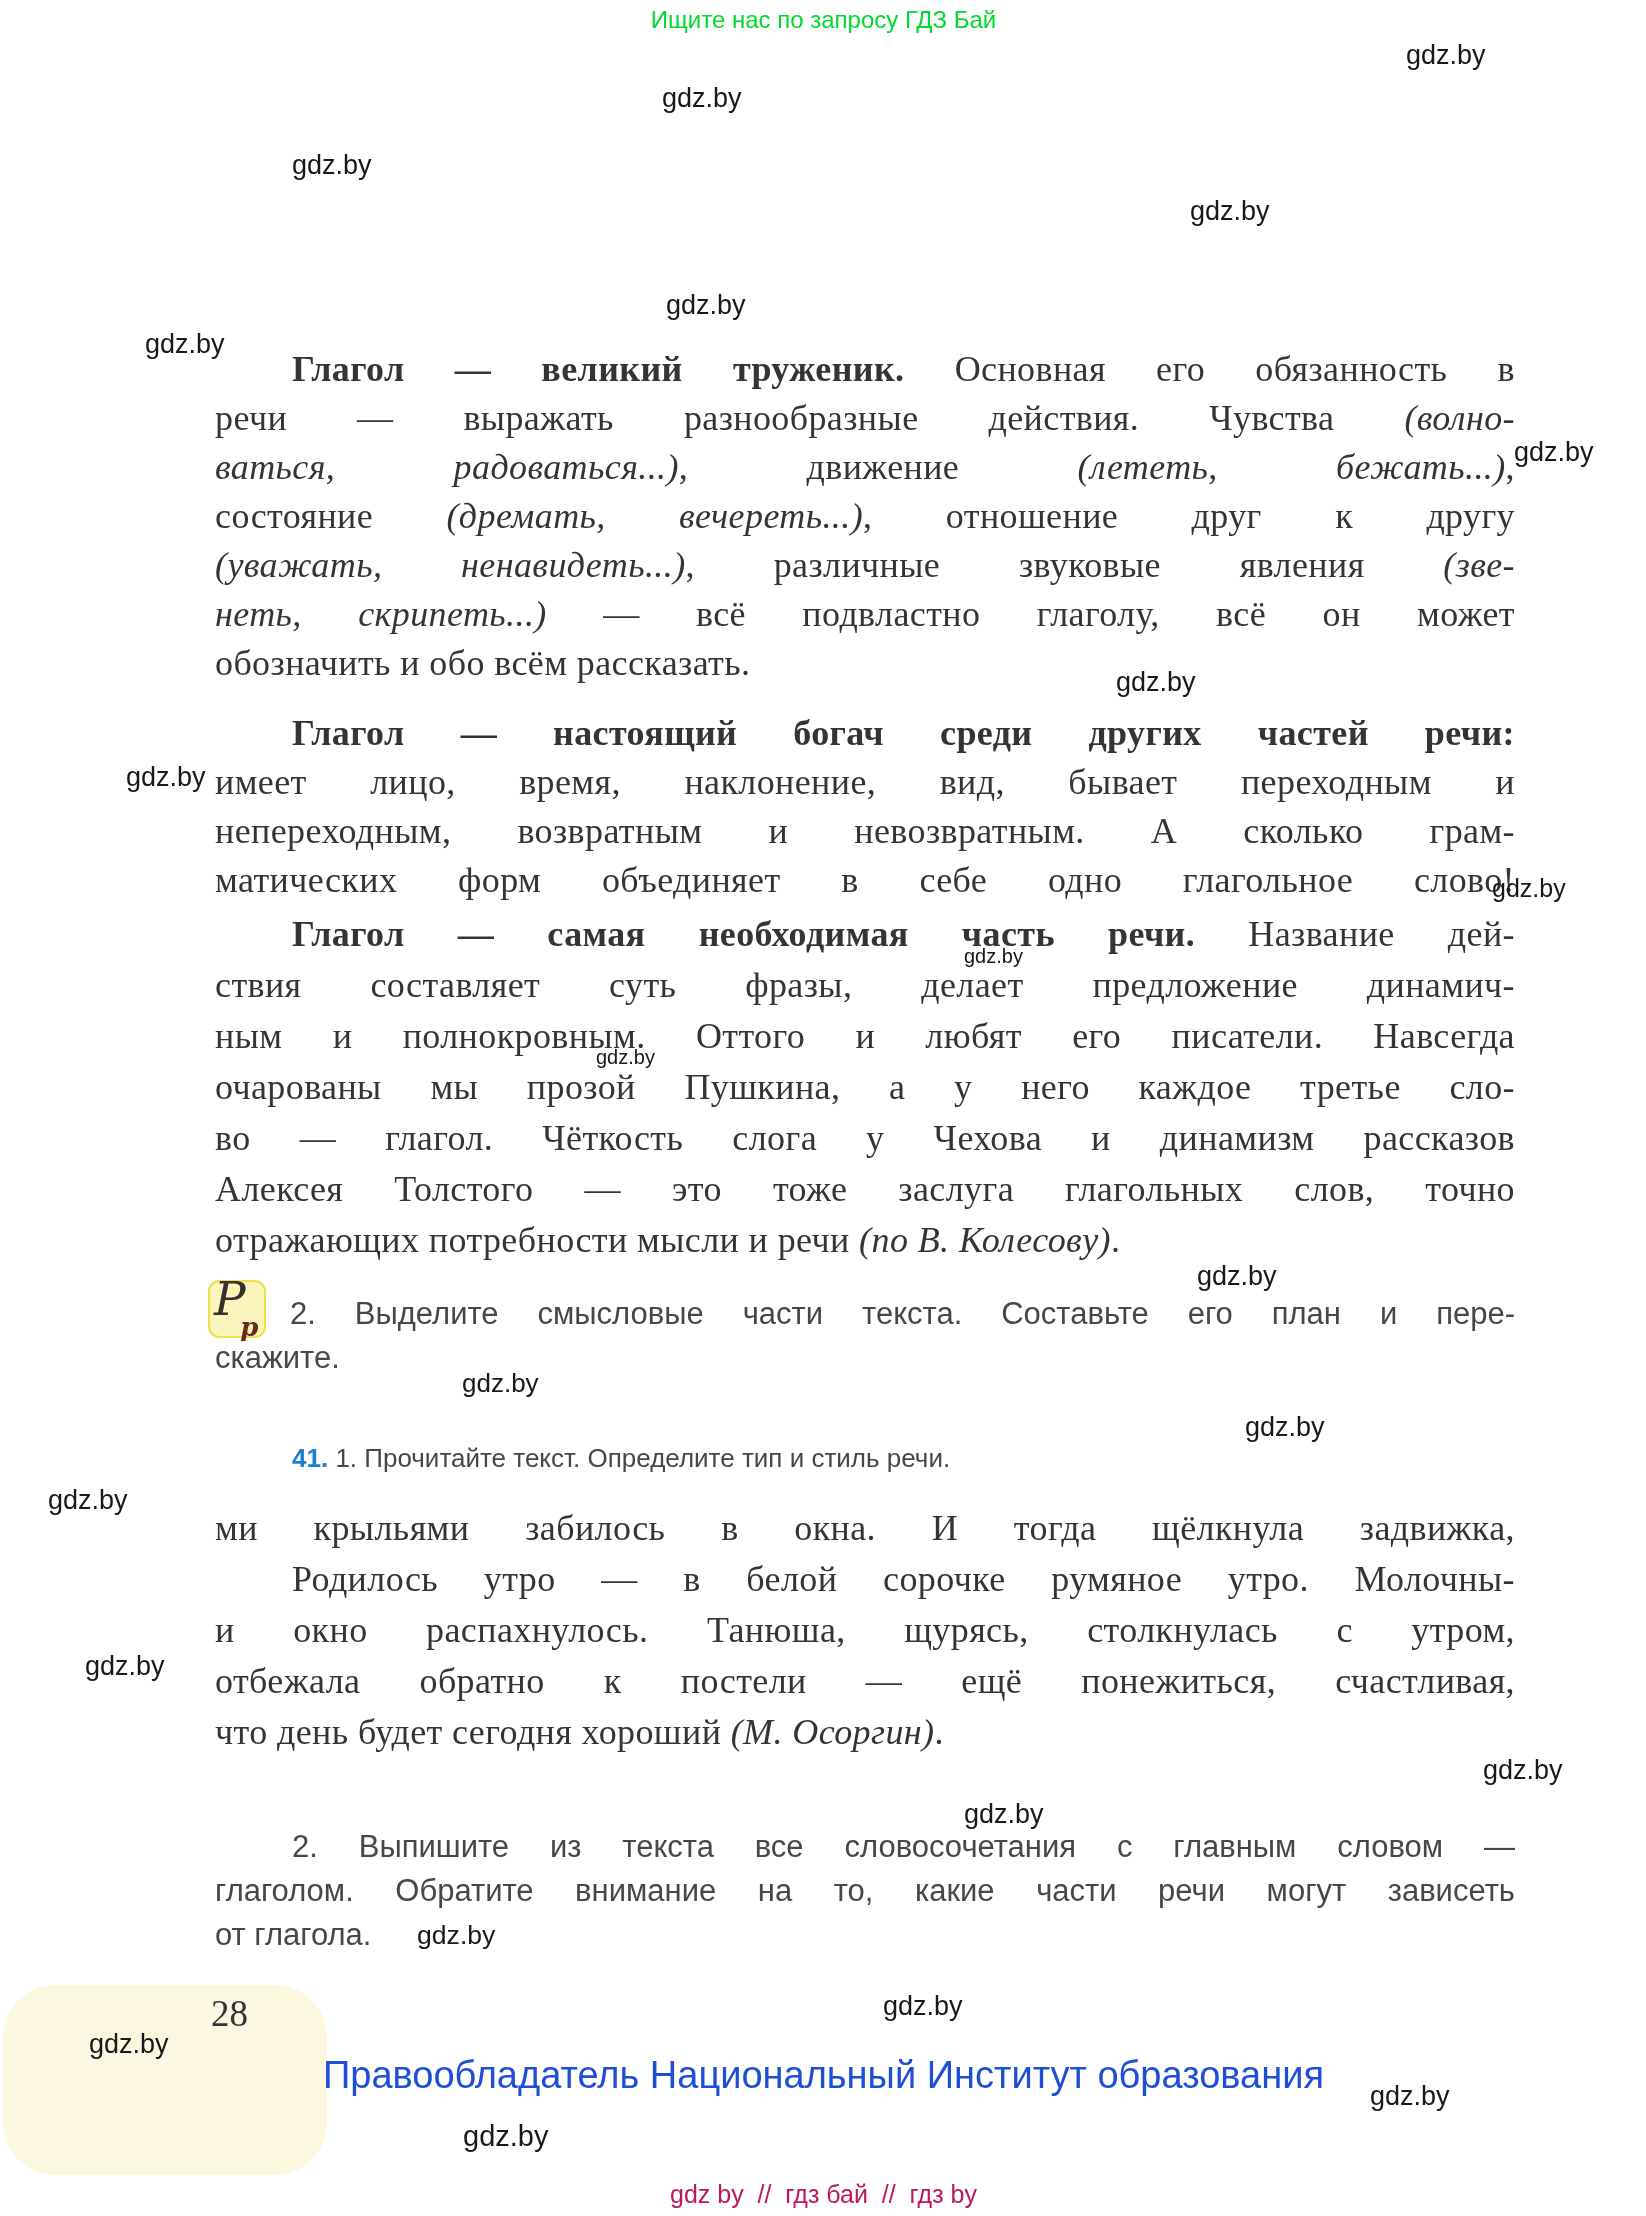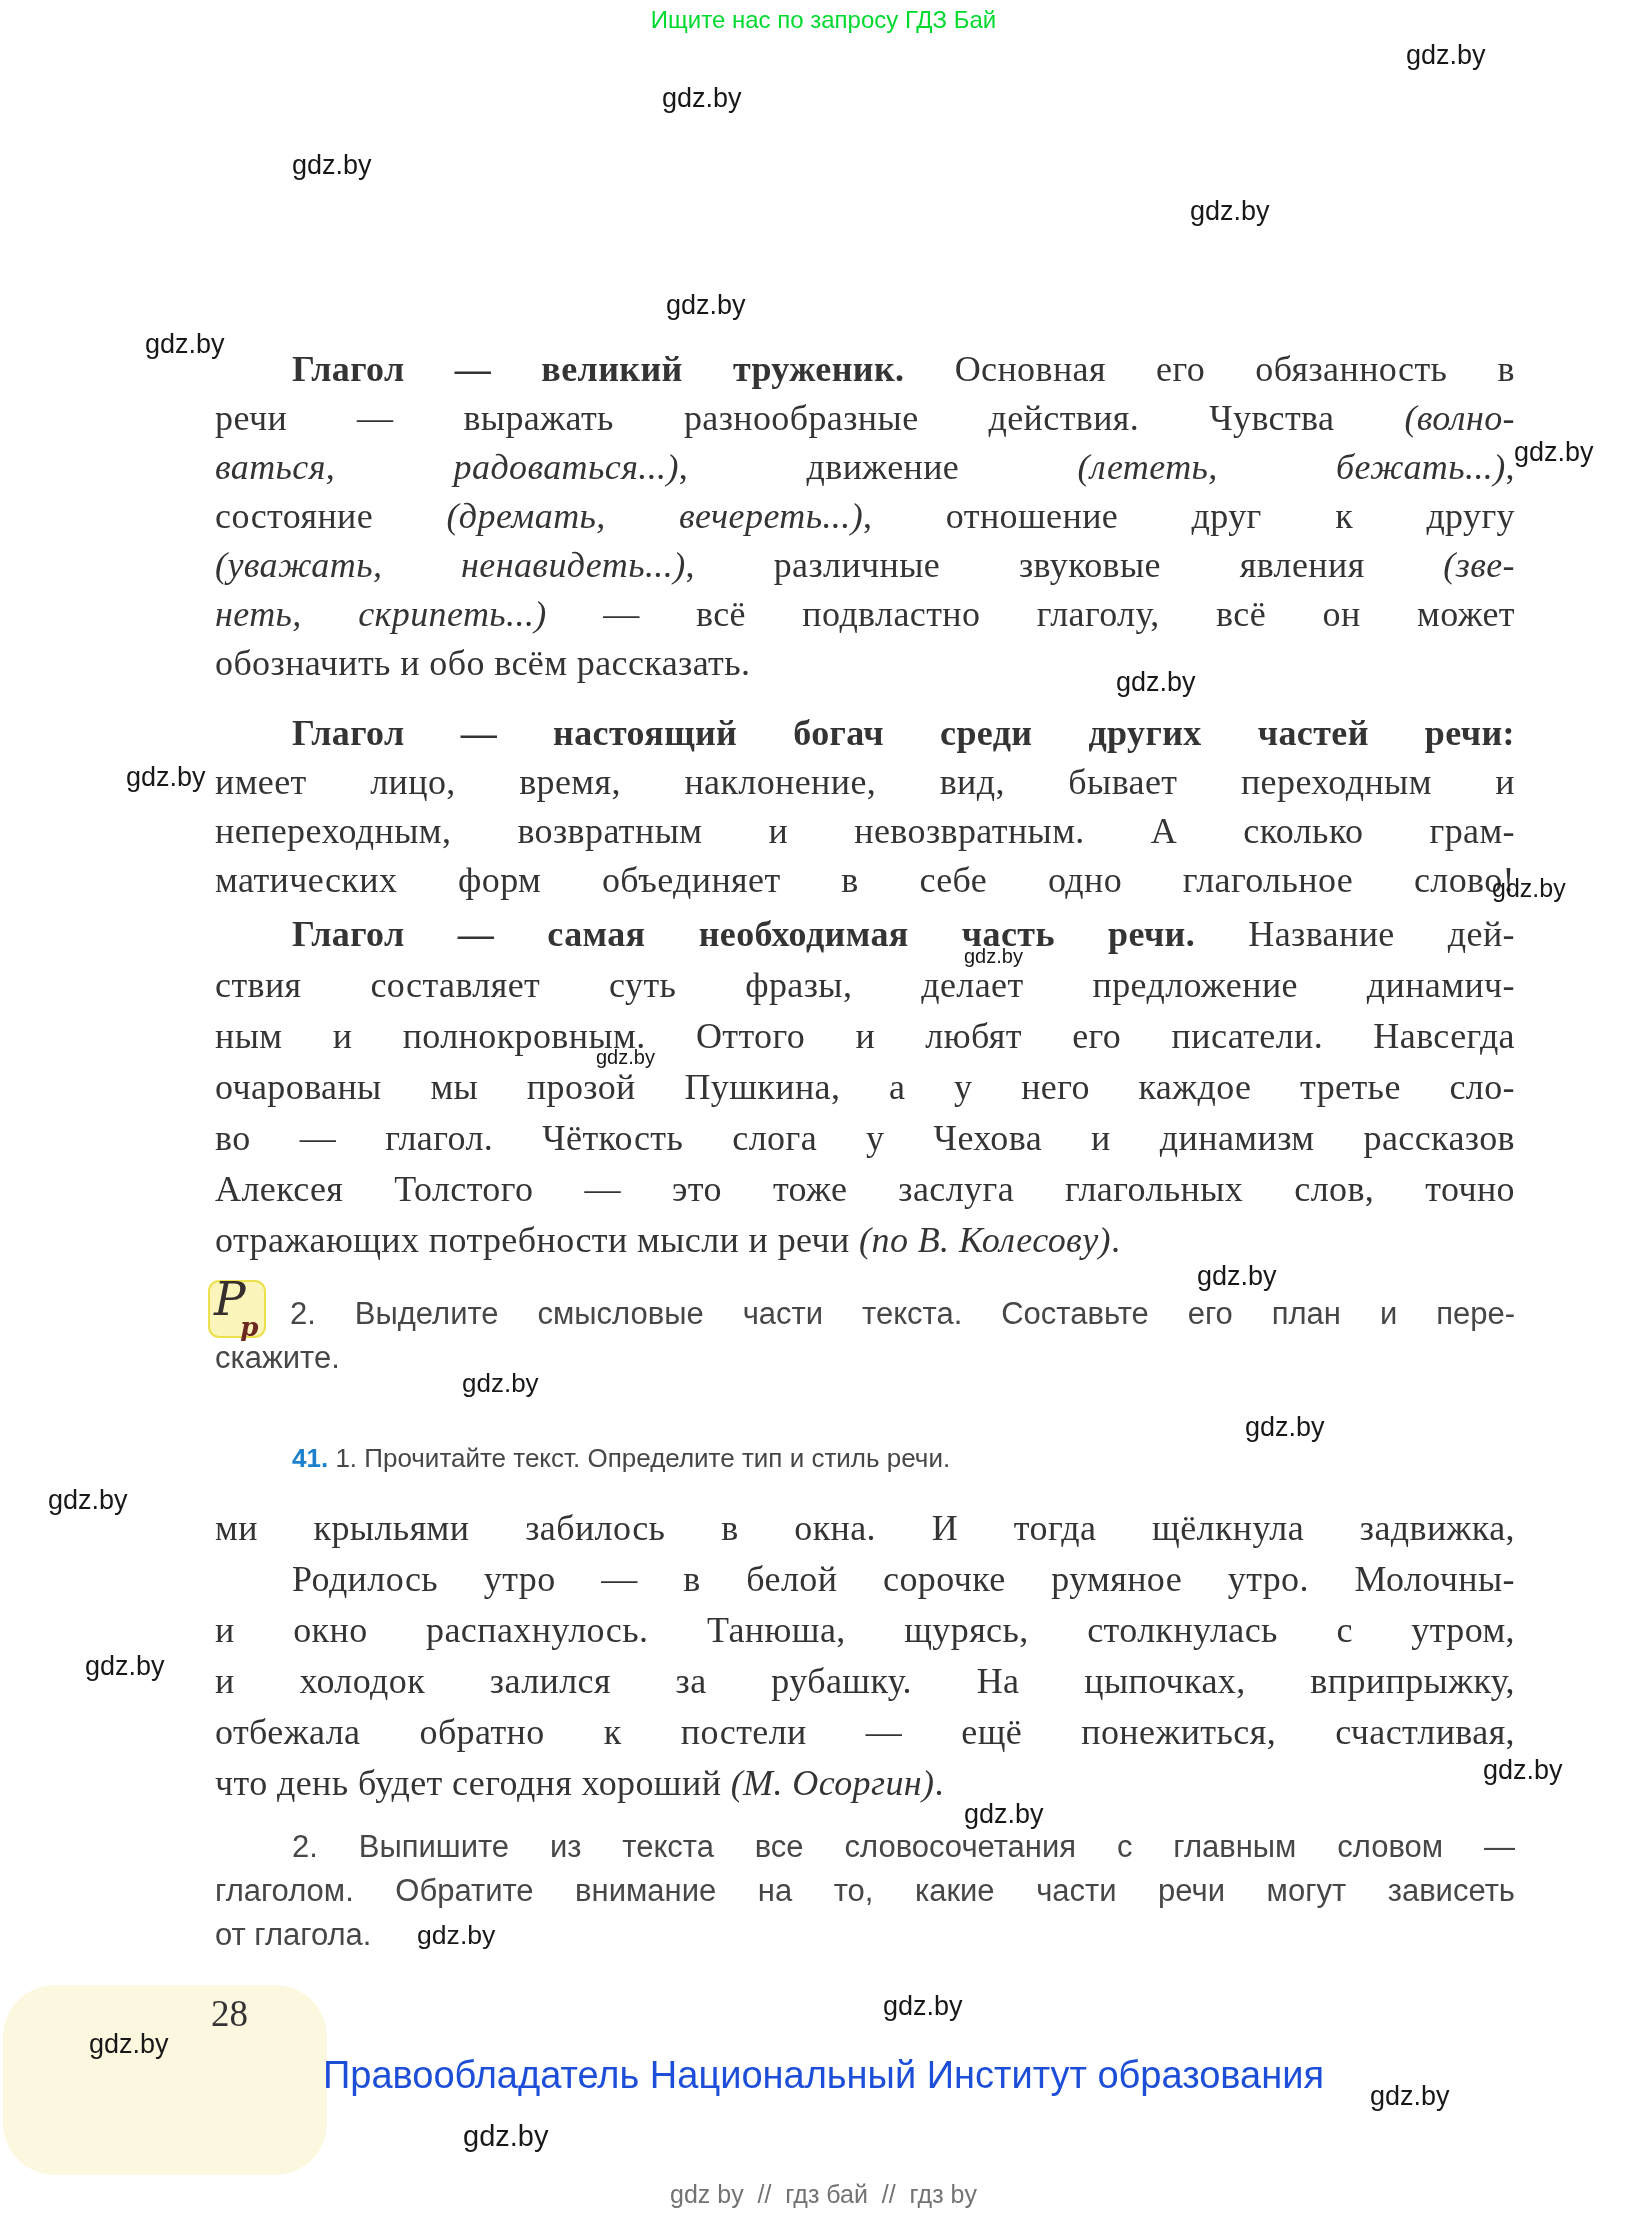--- a/index.html
+++ b/index.html
@@ -29,21 +29,21 @@
 
   .pagebox{position:absolute;left:3.2px;top:1985px;width:324px;height:190px;background:#fcf8e0;
            border-radius:52px;z-index:1;}
   .pagenum{position:absolute;left:211px;top:1992px;font-family:"Liberation Serif",serif;
            font-size:37px;color:#333333;z-index:2;}
 
   .copyright{position:absolute;top:2054px;left:50%;transform:translateX(-50%);
              font-family:"Liberation Sans",sans-serif;font-size:38px;color:#1d4ed8;
              white-space:nowrap;z-index:2;}
   .bluefooter{position:absolute;top:2180px;left:50%;transform:translateX(-50%);
-              font-family:"Liberation Sans",sans-serif;font-size:25px;color:#737373;
+              font-family:"Liberation Sans",sans-serif;font-size:25px;color:#be185d;
               white-space:pre;z-index:2;}
   #blocks{position:absolute;left:0;top:0;width:100%;height:100%;z-index:2;}
   #watermarks{position:absolute;left:0;top:0;width:100%;height:100%;z-index:6;}
 </style>
 </head>
 <body>
 
 <div class="page">
 
   <div class="promo">Ищите нас по запросу ГДЗ Бай</div>
@@ -77,21 +77,20 @@
         <div class="line j" style="padding-left: 75px;"><span class="">2. Выделите смысловые части текста. Составьте его план и пере-</span></div>
         <div class="line"><span class="">скажите.</span></div>
       </div>
       <div class="block sans" style="left: 215px; top: 1436px; width: 1300px; font-size: 26px; line-height: 44px;">
         <div class="line ind"><span class="num">41.</span><span class=""> 1. Прочитайте текст. Определите тип и стиль речи.</span></div>
       </div>
       <div class="block serif" style="left: 215px; top: 1503px; width: 1300px; font-size: 36px; line-height: 51px;">
         <div class="line j"><span class="">ми крыльями забилось в окна. И тогда щёлкнула задвижка,</span></div>
         <div class="line j ind"><span class="">Родилось утро — в белой сорочке румяное утро. Молочны-</span></div>
         <div class="line j"><span class="">и окно распахнулось. Танюша, щурясь, столкнулась с утром,</span></div>
-        <div class="line j"><span class="">и холодок залился за рубашку. На цыпочках, вприпрыжку,</span></div>
         <div class="line j"><span class="">отбежала обратно к постели — ещё понежиться, счастливая,</span></div>
         <div class="line"><span class="">что день будет сегодня хороший </span><span class="i ">(М. Осоргин)</span><span class="">.</span></div>
       </div>
       <div class="block sans" style="left: 215px; top: 1825px; width: 1300px; font-size: 31px; line-height: 44px;">
         <div class="line j ind"><span class="">2. Выпишите из текста все словосочетания с главным словом —</span></div>
         <div class="line j"><span class="">глаголом. Обратите внимание на то, какие части речи могут зависеть</span></div>
         <div class="line"><span class="">от глагола.</span></div>
       </div>
     </div>
 

